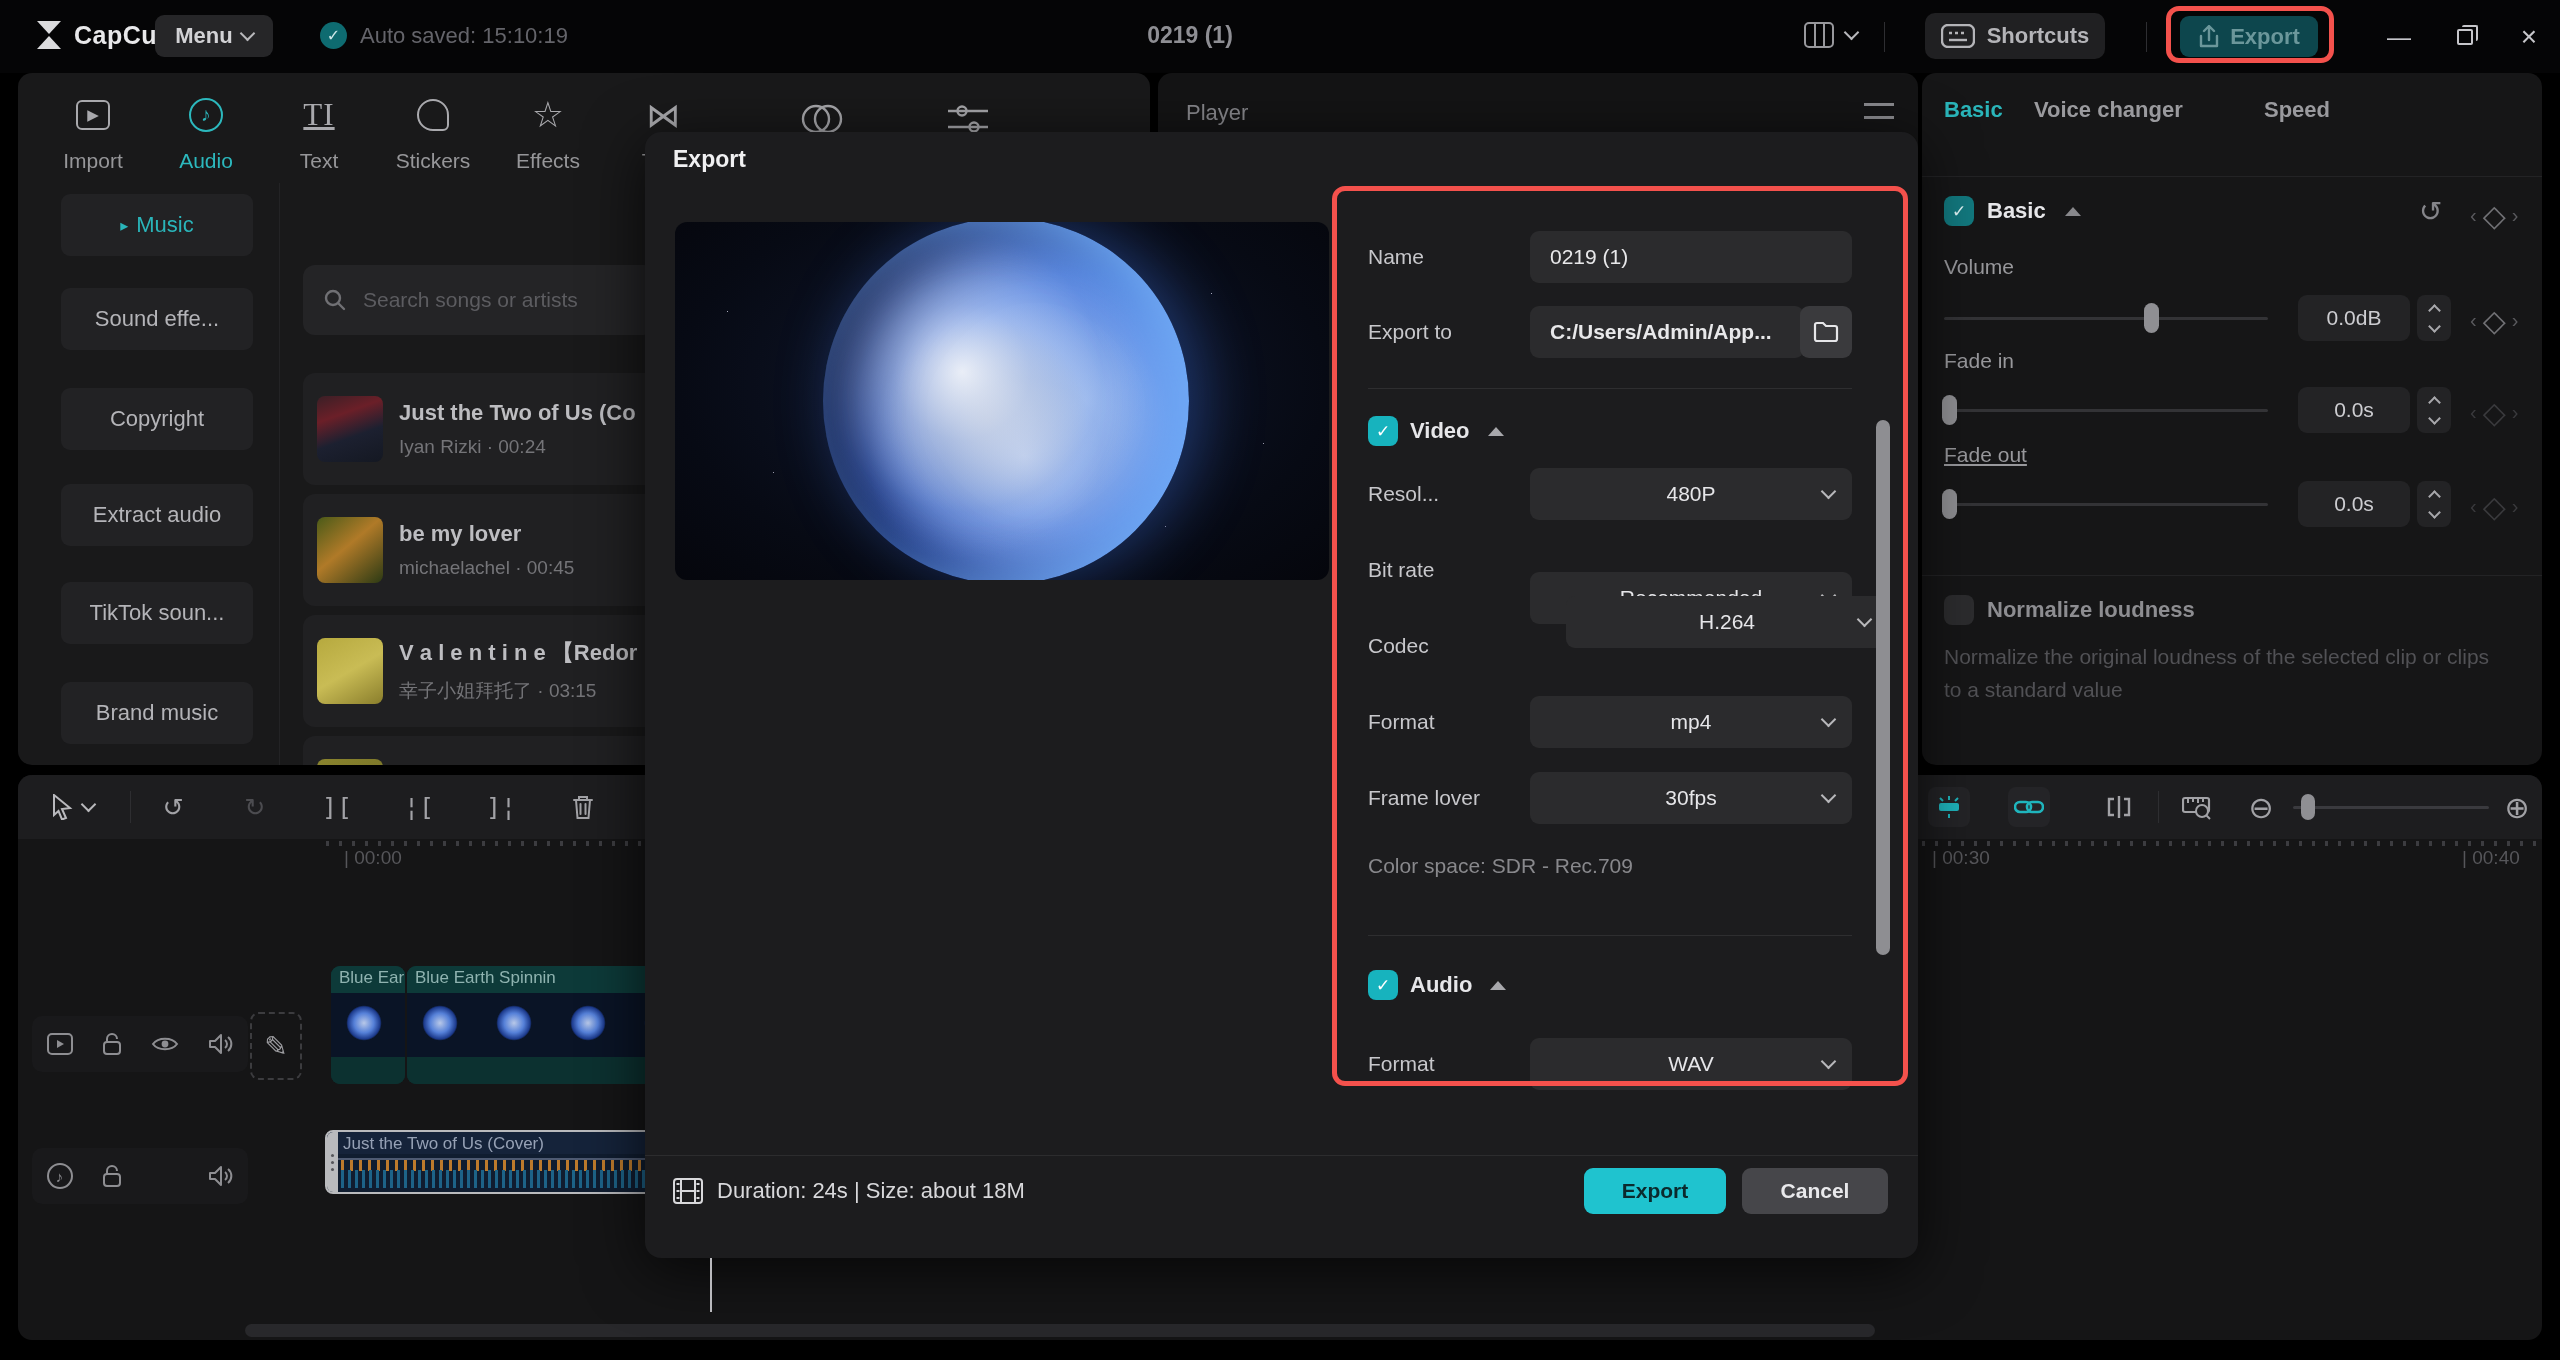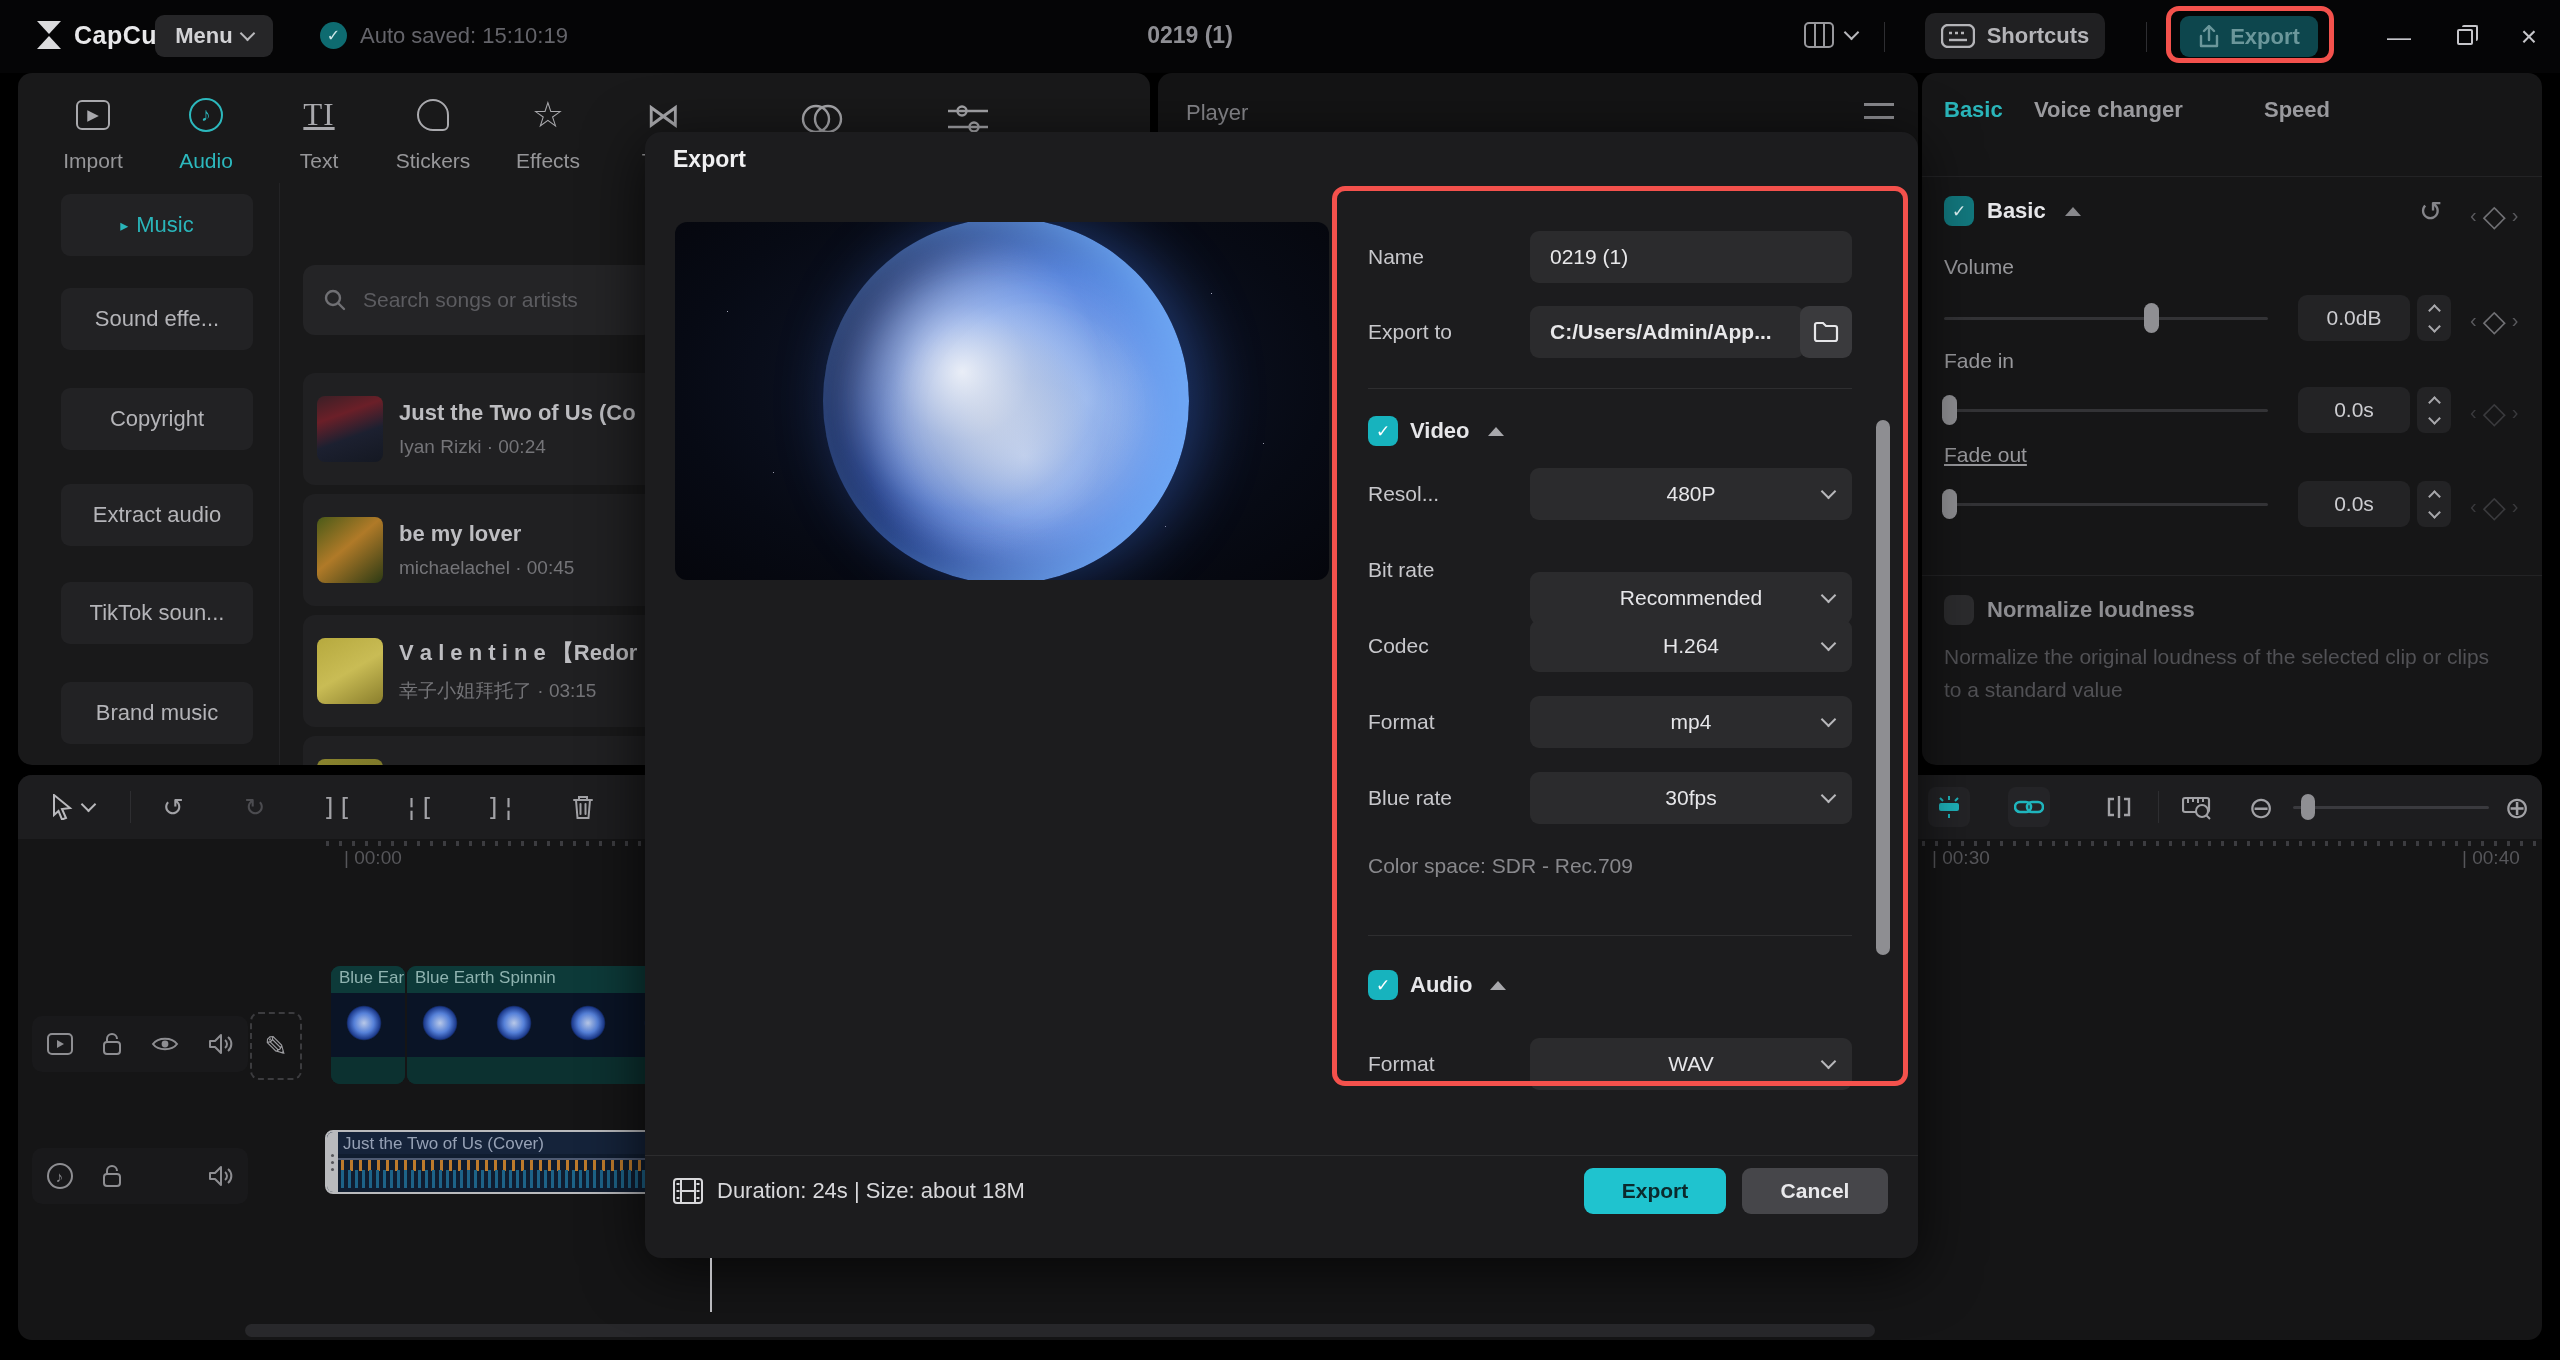--- a/index.html
+++ b/index.html
@@ -589,30 +589,30 @@
     <div class="dlg-select" style="top:336px;">
       <span>480P</span>
       <span class="chev sel-chev"></span>
     </div>
     <div class="dlg-label" style="top:426px;">Bit rate</div>
     <div class="dlg-select" style="top:412px;margin-top:28px;">
       <span>Recommended</span>
       <span class="chev sel-chev"></span>
     </div>
     <div class="dlg-label" style="top:502px;">Codec</div>
-    <div class="dlg-select" style="top:488px;">
+    <div class="dlg-select" style="top:464px;margin-left:36px;">
       <span>H.264</span>
       <span class="chev sel-chev"></span>
     </div>
     <div class="dlg-label" style="top:578px;">Format</div>
     <div class="dlg-select" style="top:564px;">
       <span>mp4</span>
       <span class="chev sel-chev"></span>
     </div>
-    <div class="dlg-label" style="top:654px;">Blue rate</div>
+    <div class="dlg-label" style="top:654px;">Frame lover</div>
     <div class="dlg-select" style="top:640px;">
       <span>30fps</span>
       <span class="chev sel-chev"></span>
     </div>
 
     <div class="colorspace" style="top:722px;">Color space: SDR - Rec.709</div>
     <div class="dlg-divider" style="top:803px;"></div>
 
     <div class="dlg-sec" style="top:838px;">
       <span class="teal-check bright">✓</span>

